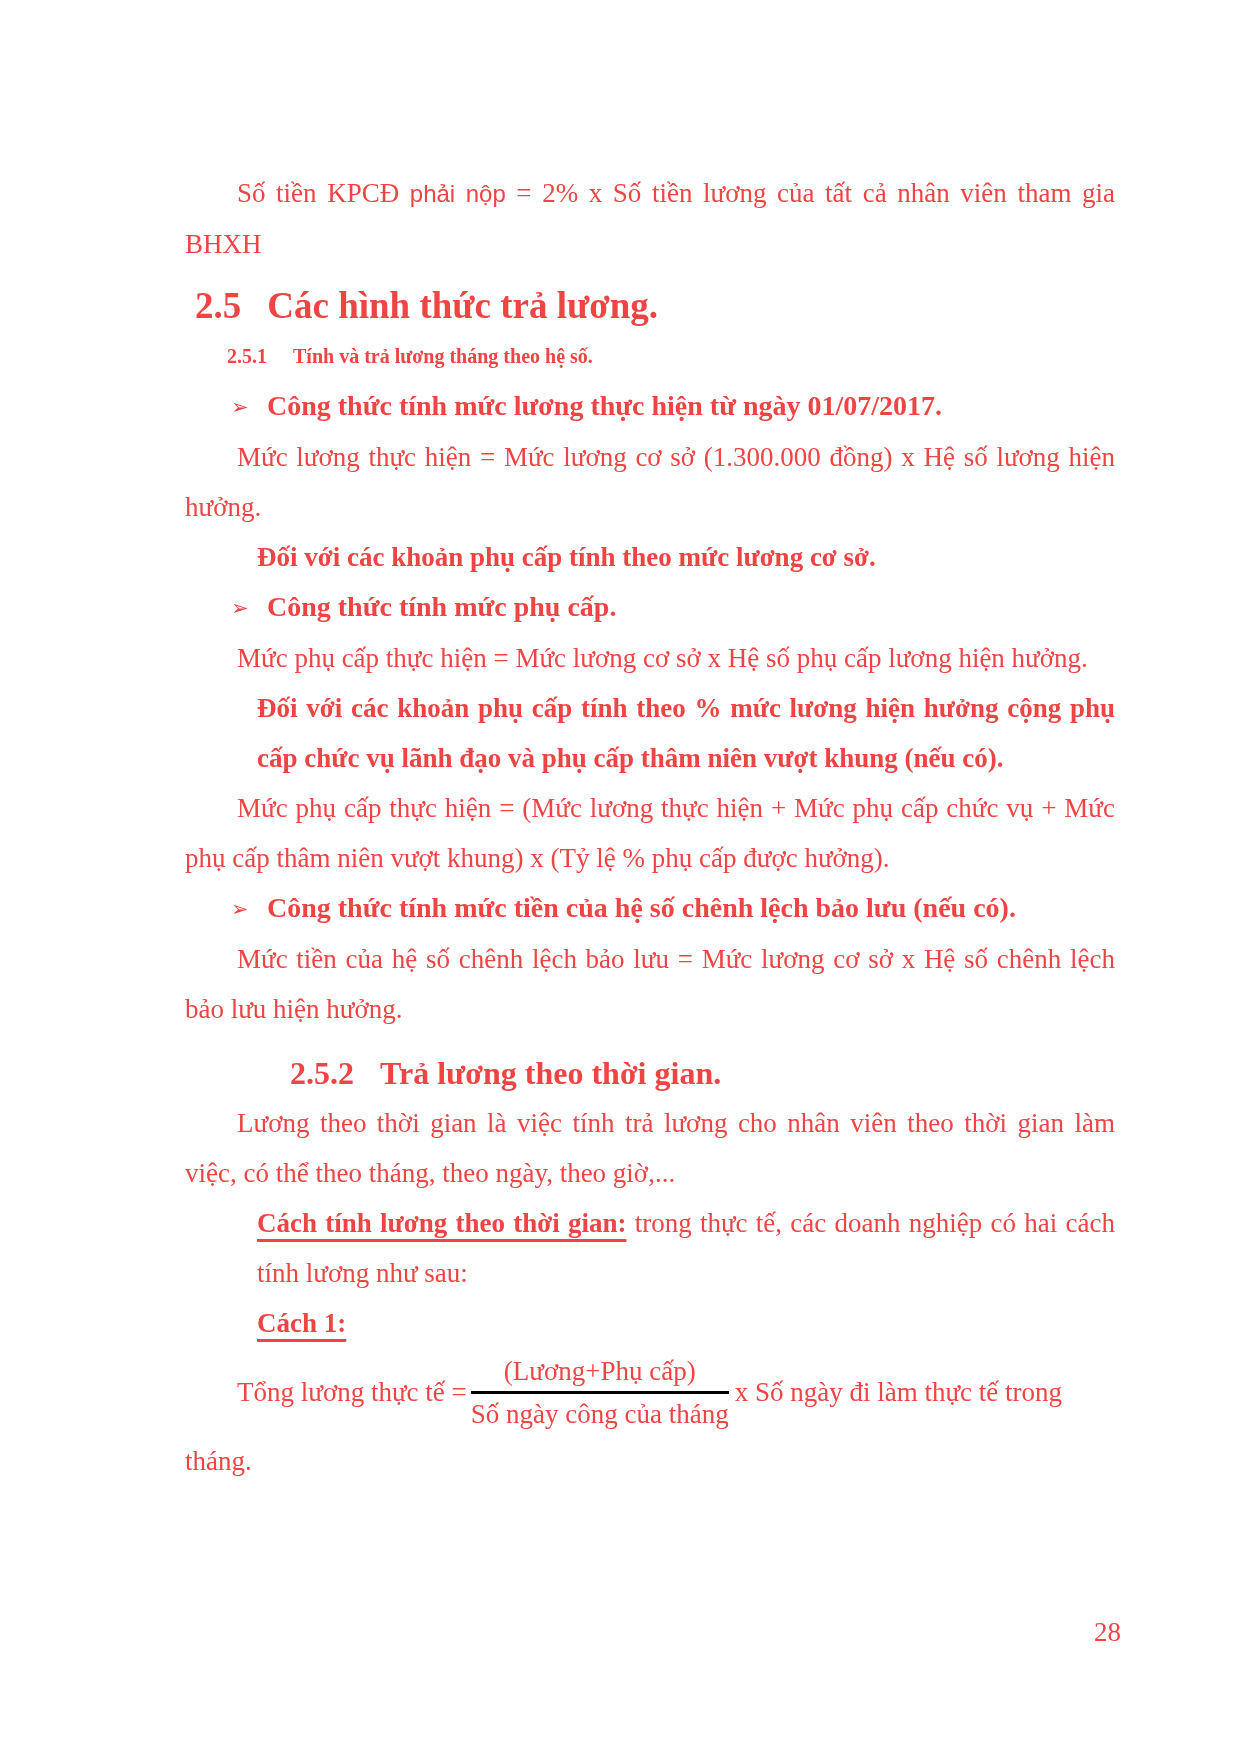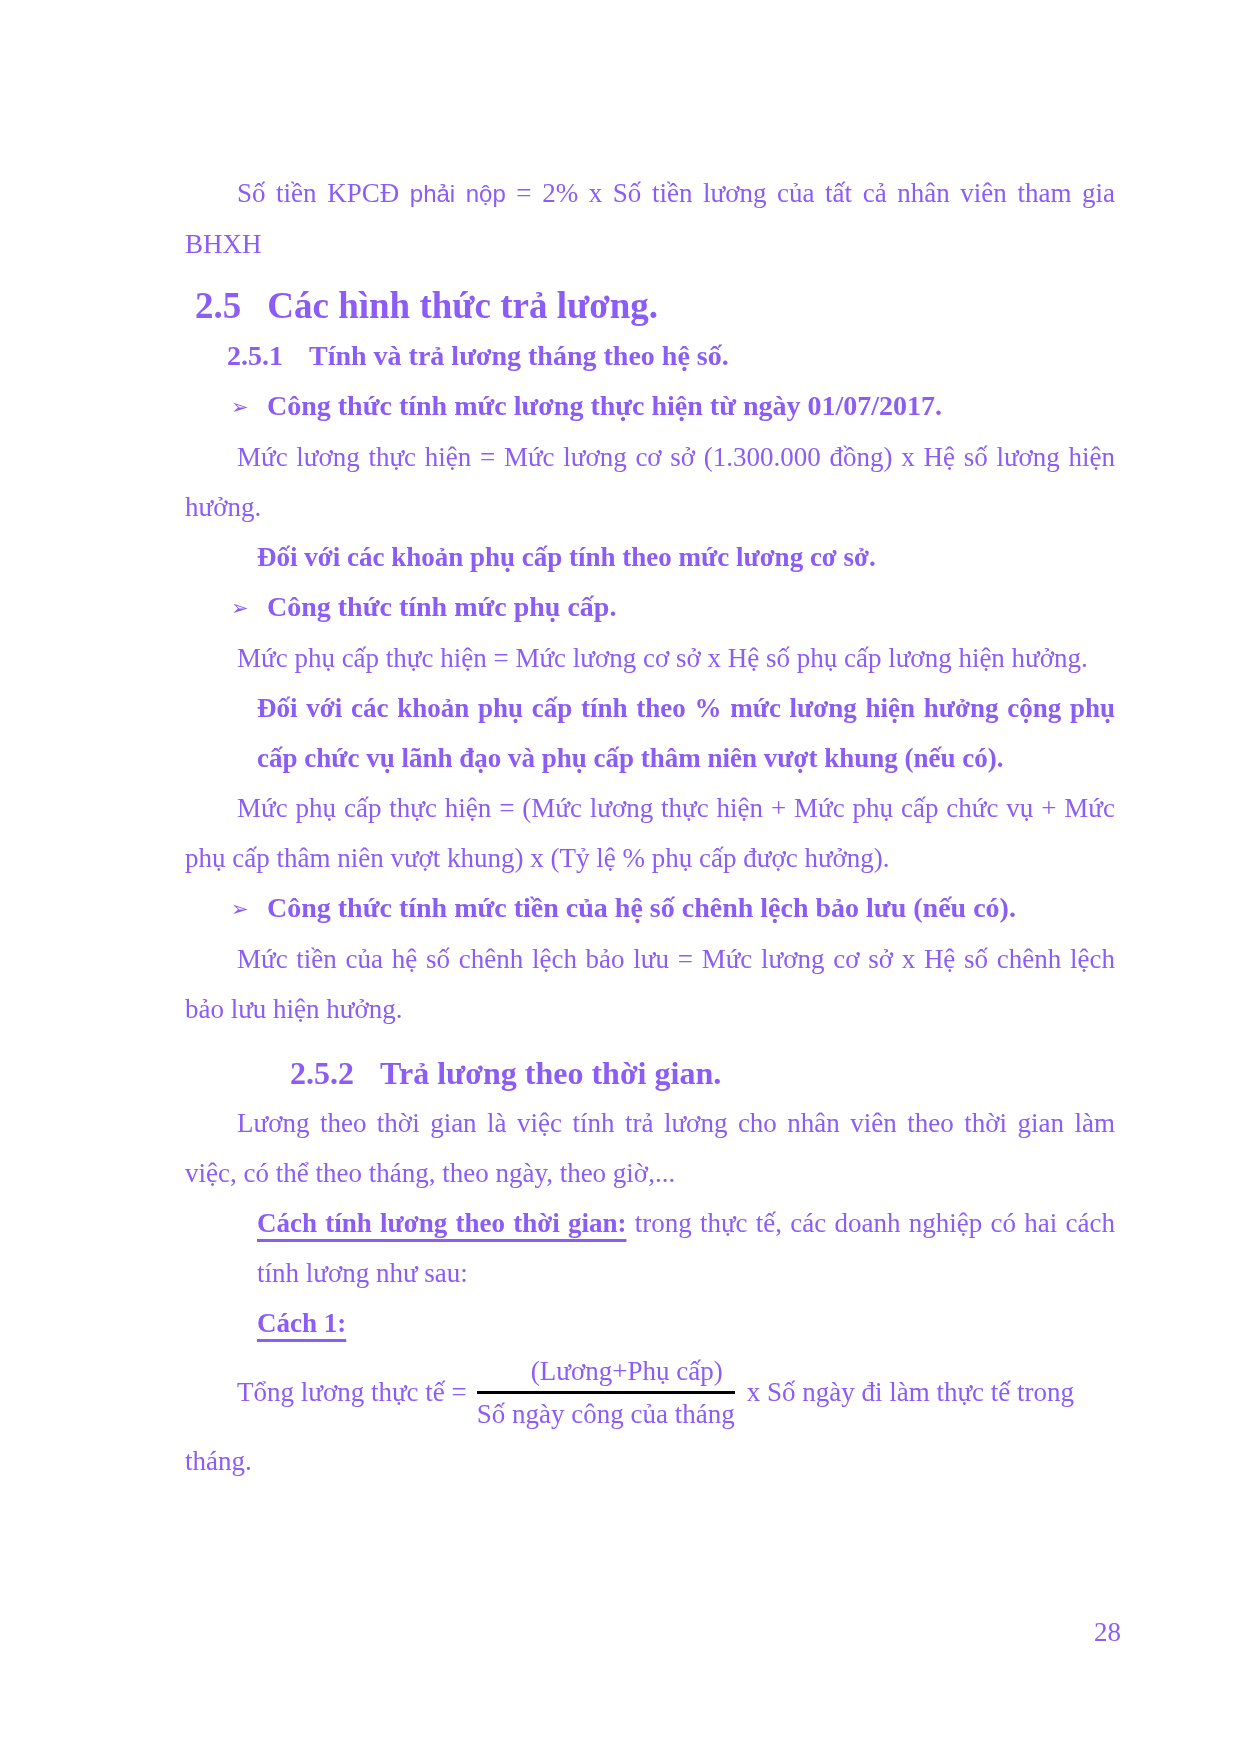--- a/index.html
+++ b/index.html
@@ -1,36 +1,36 @@
 <!DOCTYPE html>
 <html><head>
 <meta charset="utf-8">
 <style>
   html,body{margin:0;padding:0;background:#e8e8e8;}
   .page{
     position:relative;width:1240px;height:1754px;margin:0 auto;background:#ffffff;
-    font-family:"Liberation Serif","DejaVu Serif",serif;font-size:27px;color:#8b5cf6;
+    font-family:"Liberation Serif","DejaVu Serif",serif;font-size:27px;color:#ef4444;
     box-sizing:border-box;padding:168px 125px 0 185px;overflow:hidden;
   }
   .line{line-height:50px;min-height:50px;}
   .fill{text-align:justify;text-align-last:justify;}
   .ind{text-indent:52px;}
   .sans{font-family:"Liberation Sans","DejaVu Sans",sans-serif;font-size:24px;}
   .h1{font-size:37px;font-weight:bold;padding-left:10px;}
-  .h2{font-size:28px;font-weight:bold;padding-left:42px;}
+  .h2{font-size:20px;font-weight:bold;padding-left:42px;}
   .h3{font-size:32px;font-weight:bold;padding-left:105px;}
   .hnum{display:inline-block;margin-right:26px;}
   .bline{padding-left:46px;font-weight:bold;font-size:28px;}
   .marker{font-family:"DejaVu Sans",sans-serif;font-size:21px;font-weight:normal;display:inline-block;width:36px;vertical-align:1px;}
   .sub{padding-left:72px;font-weight:bold;font-size:27px;}
   .ul{text-decoration:underline;text-decoration-thickness:2.5px;text-underline-offset:7px;}
   .mt12{margin-top:12px;}
   .mt14{margin-top:14px;}
   .formula{display:flex;align-items:center;height:88px;padding-left:52px;}
-  .frac{display:inline-block;text-align:right;margin:0 10px;}
+  .frac{display:inline-block;text-align:center;margin:0 4px;}
   .fn{display:block;border-bottom:3px solid #000;padding:0 12px 3px;line-height:34px;}
   .fd{display:block;padding-top:3px;line-height:34px;}
   .ftail{margin-left:2px;}
   .pagenum{position:absolute;left:1094px;top:1607px;font-size:27px;line-height:50px;}
 </style>
 </head>
 <body>
 
 <div class="page">
 

